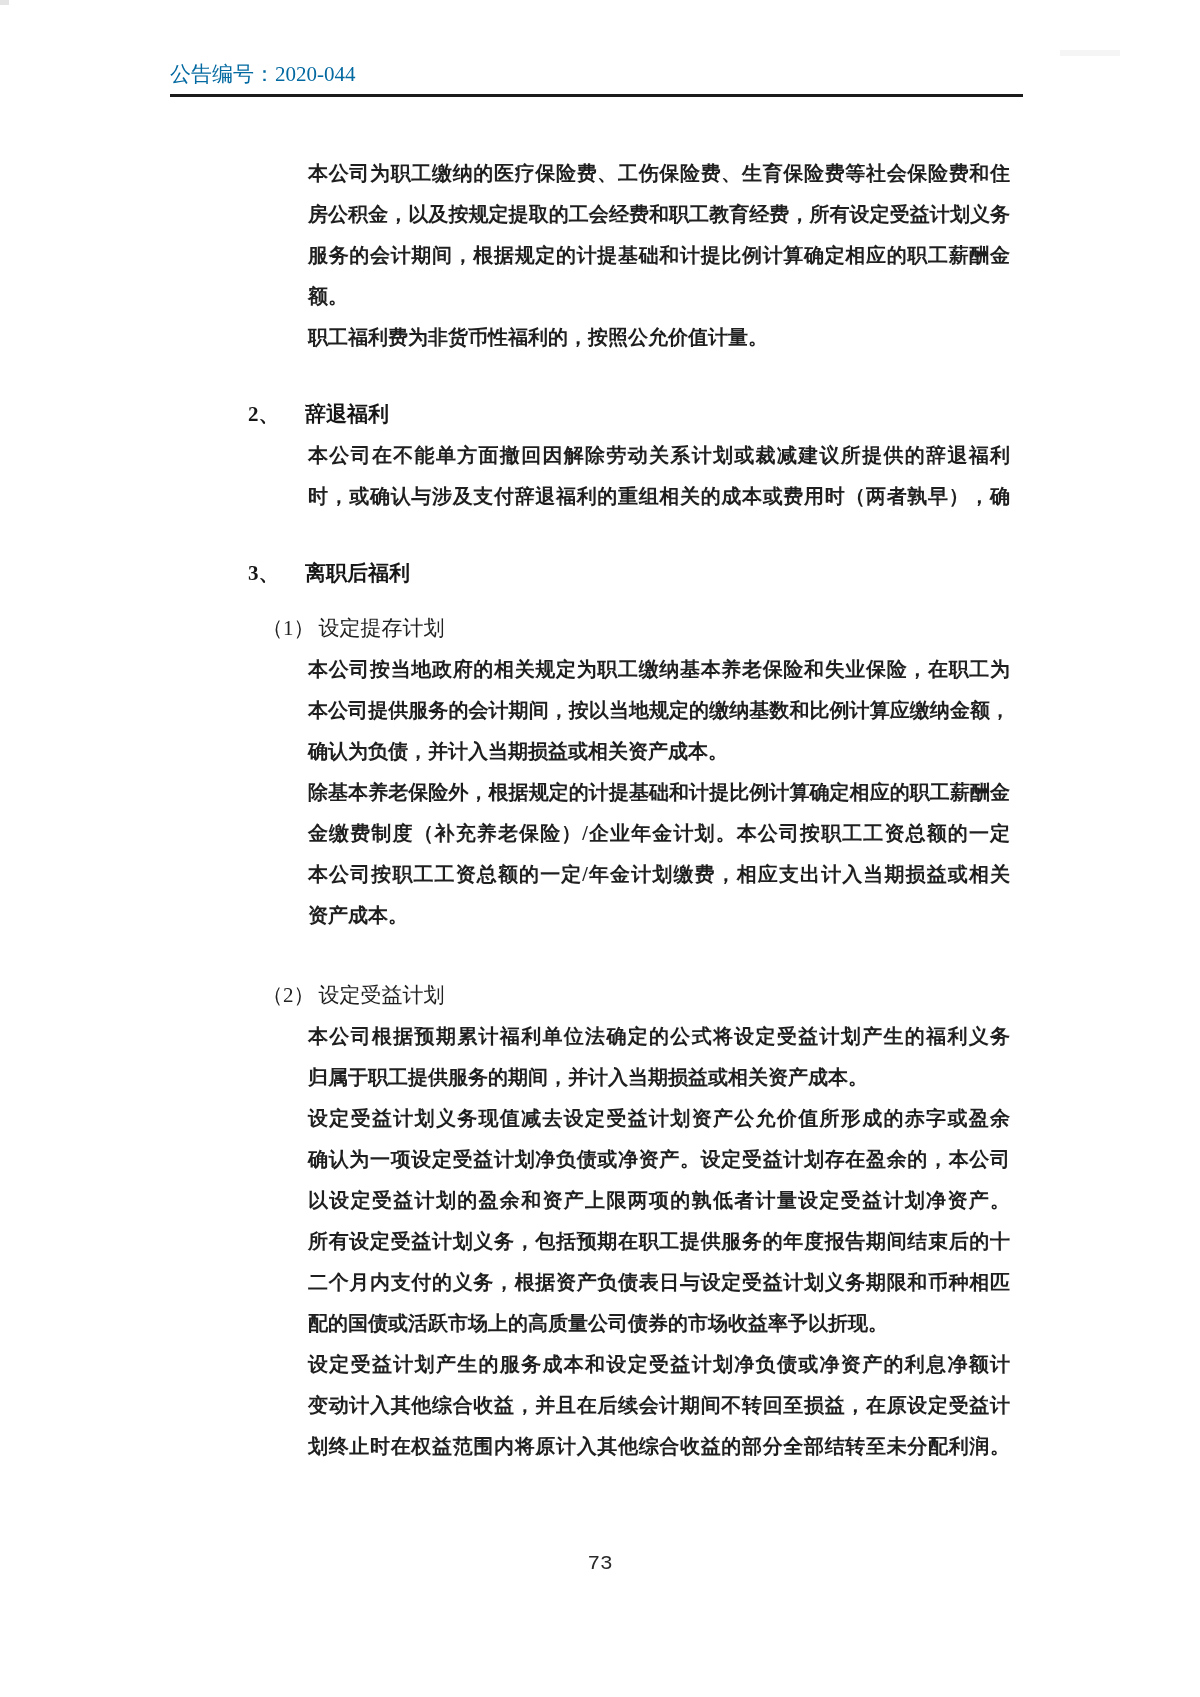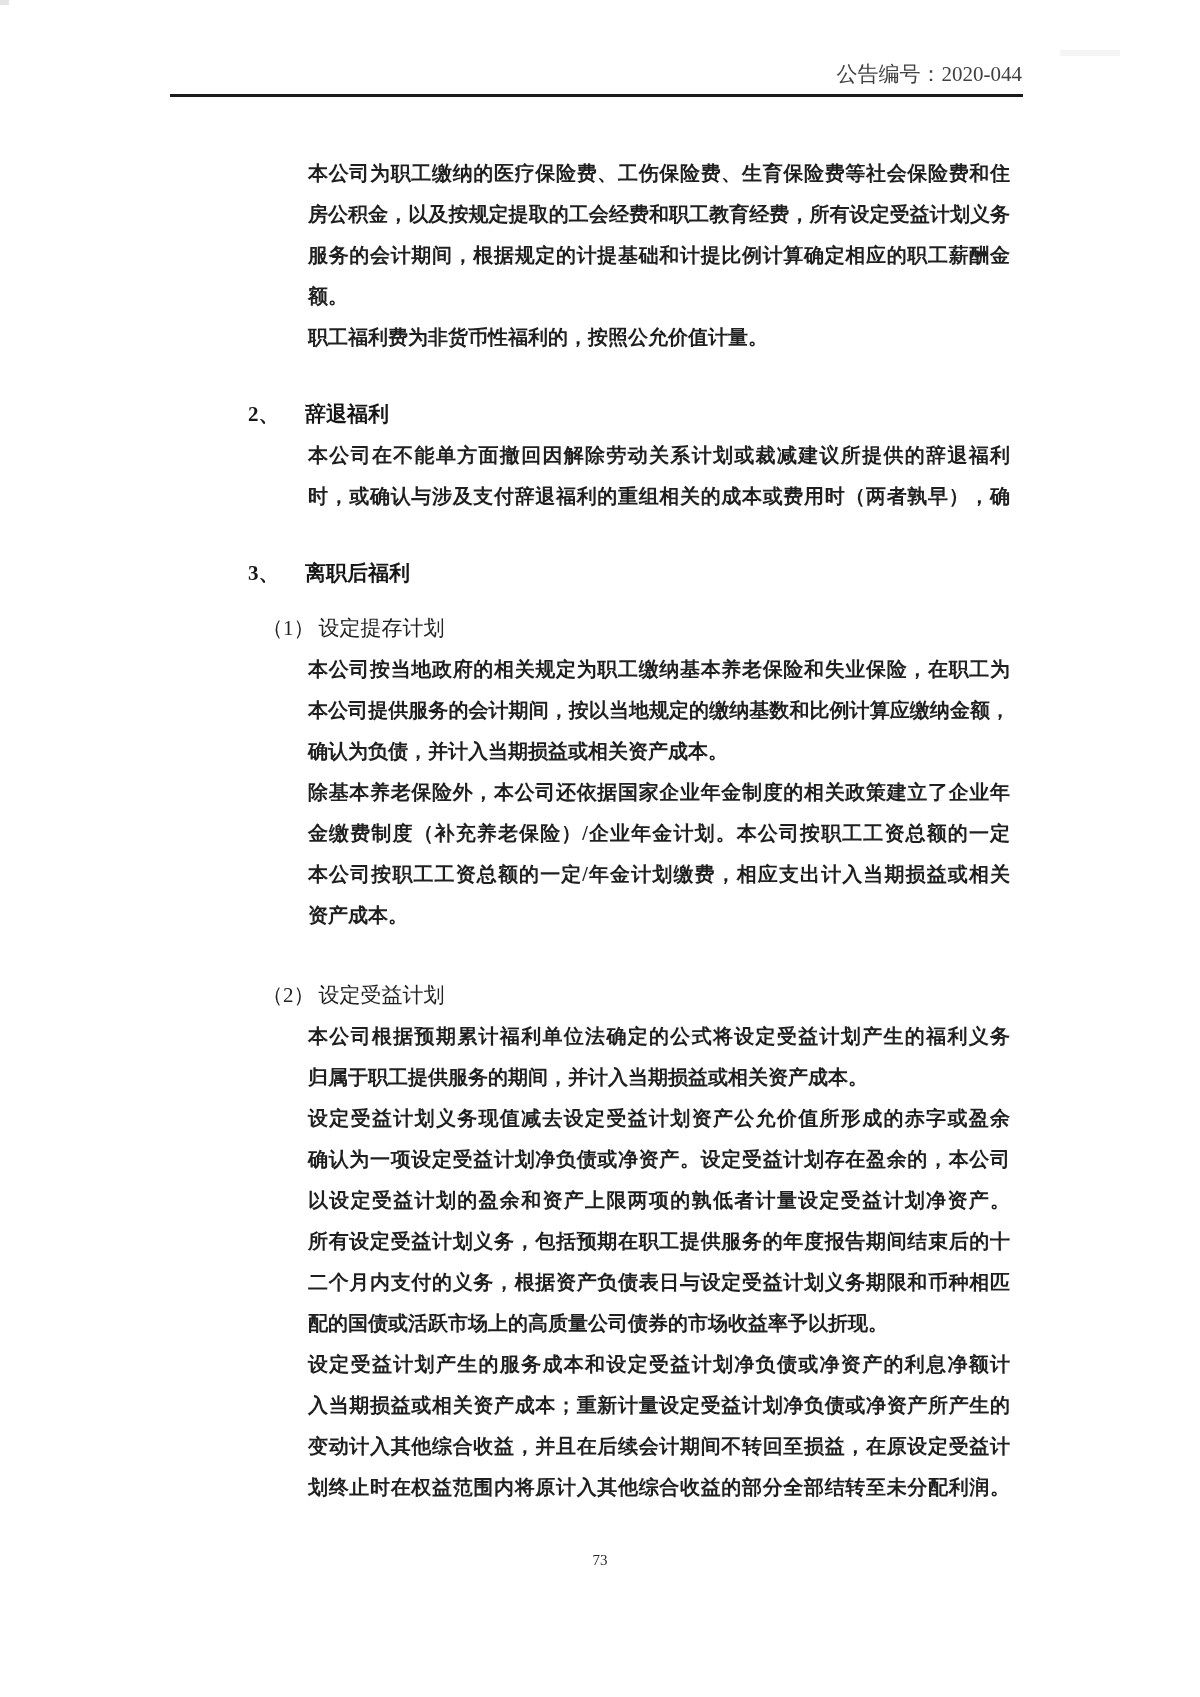--- a/index.html
+++ b/index.html
@@ -17,23 +17,23 @@
     position: absolute; top: 0; left: 0;
     width: 9px; height: 5px; background: #d9d9d9; opacity: .7;
   }
   .scan-mark-tr {
     position: absolute; top: 50px; left: 1060px;
     width: 60px; height: 6px; background: #efefef; opacity: .6;
   }
   .header {
     position: absolute;
     top: 60px; left: 170px; width: 852px;
-    text-align: right;
+    text-align: left;
     font-size: 21px;
-    color: #404040;
+    color: #0369a1;
     white-space: nowrap;
   }
   .header-rule {
     position: absolute;
     top: 94px; left: 170px;
     width: 853px; height: 3px;
     background: #1b1b1b;
   }
   .content {
     position: absolute;
@@ -62,22 +62,22 @@
     margin-left: 32px;
     font-size: 21px;
     line-height: 41px;
     color: #222222;
   }
   .subheading .sub-title { margin-left: 4px; }
   .footer {
     position: absolute;
     top: 1552px; left: 0; width: 1200px;
     text-align: center;
-    font-size: 15px;
-    font-family: Liberation Serif, serif;
+    font-size: 21px;
+    font-family: Liberation Mono, monospace;
     color: #2a2a2a;
   }
 </style>
 </head>
 <body>
 
 <div class="page">
   <div class="scan-mark-tl"></div>
   <div class="scan-mark-tr"></div>
 
@@ -109,21 +109,21 @@
         <span class="num">3、</span>
         <span class="htitle">离职后福利</span>
       </div>
       <div class="subheading" style="margin-top: 14px;"><span class="sub-label">（1）</span><span class="sub-title">设定提存计划</span></div>
       <div class="para">
         <div class="line j">本公司按当地政府的相关规定为职工缴纳基本养老保险和失业保险，在职工为</div>
         <div class="line j">本公司提供服务的会计期间，按以当地规定的缴纳基数和比例计算应缴纳金额，</div>
         <div class="line">确认为负债，并计入当期损益或相关资产成本。</div>
       </div>
       <div class="para">
-        <div class="line j">除基本养老保险外，本公司还依据国家企业年金制度的相关政策建立了企业年</div>
+        <div class="line j">除基本养老保险外，根据规定的计提基础和计提比例计算确定相应的职工薪酬金</div>
         <div class="line j">金缴费制度（补充养老保险）/企业年金计划。本公司按职工工资总额的一定</div>
         <div class="line j">本公司按职工工资总额的一定/年金计划缴费，相应支出计入当期损益或相关</div>
         <div class="line">资产成本。</div>
       </div>
       <div class="subheading" style="margin-top: 39px;"><span class="sub-label">（2）</span><span class="sub-title">设定受益计划</span></div>
       <div class="para">
         <div class="line j">本公司根据预期累计福利单位法确定的公式将设定受益计划产生的福利义务</div>
         <div class="line">归属于职工提供服务的期间，并计入当期损益或相关资产成本。</div>
       </div>
       <div class="para">
@@ -131,21 +131,20 @@
         <div class="line j">确认为一项设定受益计划净负债或净资产。设定受益计划存在盈余的，本公司</div>
         <div class="line j">以设定受益计划的盈余和资产上限两项的孰低者计量设定受益计划净资产。</div>
       </div>
       <div class="para">
         <div class="line j">所有设定受益计划义务，包括预期在职工提供服务的年度报告期间结束后的十</div>
         <div class="line j">二个月内支付的义务，根据资产负债表日与设定受益计划义务期限和币种相匹</div>
         <div class="line">配的国债或活跃市场上的高质量公司债券的市场收益率予以折现。</div>
       </div>
       <div class="para">
         <div class="line j">设定受益计划产生的服务成本和设定受益计划净负债或净资产的利息净额计</div>
-        <div class="line j">入当期损益或相关资产成本；重新计量设定受益计划净负债或净资产所产生的</div>
         <div class="line j">变动计入其他综合收益，并且在后续会计期间不转回至损益，在原设定受益计</div>
         <div class="line j">划终止时在权益范围内将原计入其他综合收益的部分全部结转至未分配利润。</div>
       </div>
     </main>
 
   <div class="footer">
     <span>73</span>
   </div>
 </div>
 

